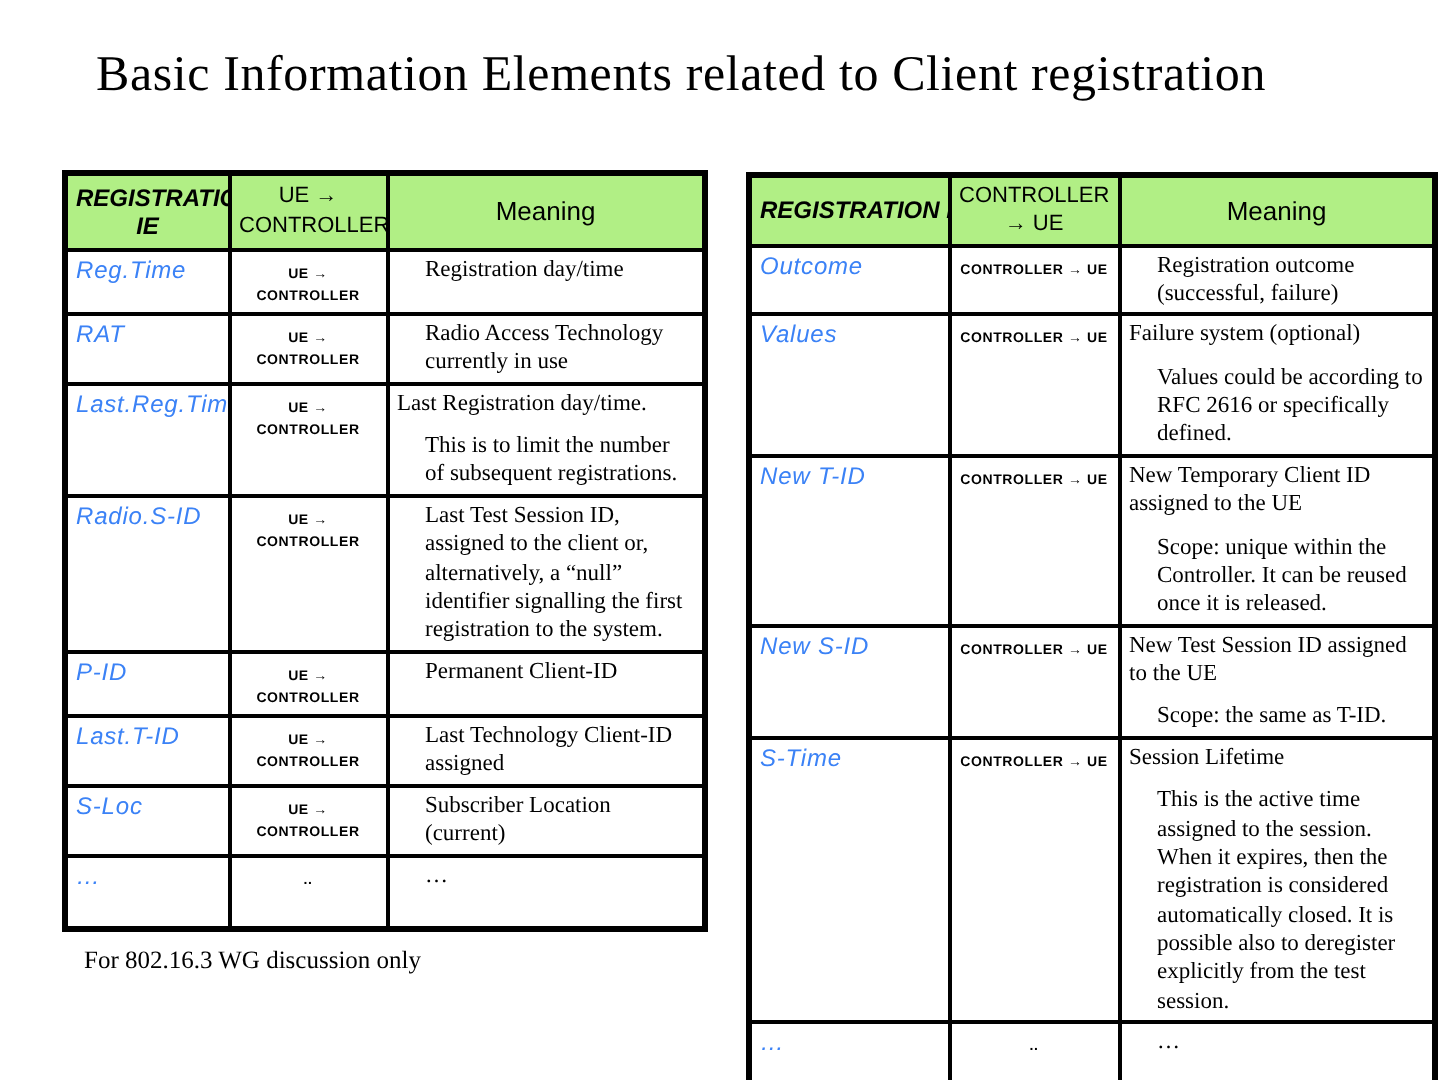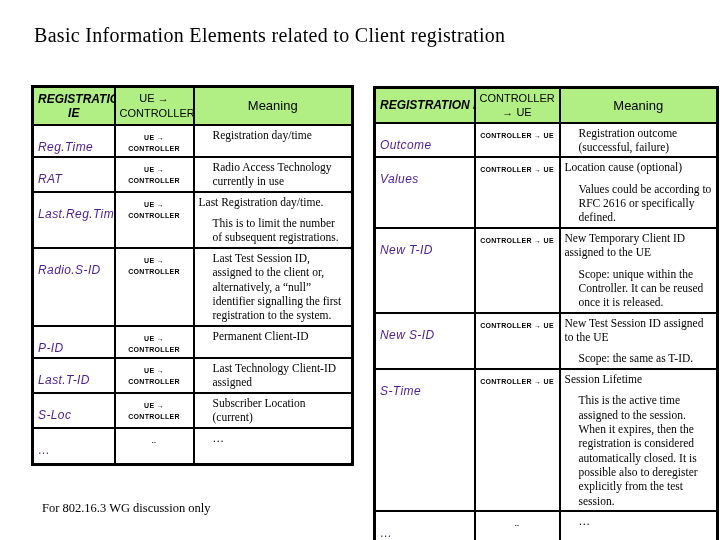--- a/index.html
+++ b/index.html
@@ -3,46 +3,46 @@
 <meta charset="utf-8">
 <style>
   :root { --header-bg: #b1ef85; --border-c: #000000; }
   * { box-sizing: border-box; }
   html,body { margin:0; padding:0; }
   body {
     width:720px; height:540px; background:#ffffff; position:relative;
     font-family:"Liberation Sans", sans-serif; overflow:hidden;
   }
   .title {
-    position:absolute; left:34px; top:24px; margin:0;
+    position:absolute; left:48px; top:24px; margin:0;
     font-family:"Liberation Serif", serif; font-weight:normal;
-    font-size:20px; color:#000; white-space:nowrap; letter-spacing:0.3px;
+    font-size:25px; color:#000; white-space:nowrap; letter-spacing:0.3px;
   }
   .footer {
-    position:absolute; left:42px; top:501px;
+    position:absolute; left:42px; top:473px;
     font-family:"Liberation Serif", serif; font-size:12.5px; color:#000;
   }
   table.tbl {
     position:absolute; border-collapse:collapse; table-layout:fixed;
     border:3px solid var(--border-c); background:#fff;
   }
   .tbl td, .tbl th {
     border:2px solid var(--border-c); vertical-align:top;
     padding:2px 4px; overflow:hidden;
   }
   .tbl th {
     background:var(--header-bg); vertical-align:middle; text-align:center;
     font-weight:normal; color:#000;
   }
   th.ie-hd   { font-weight:bold; font-style:italic; font-size:12px; }
   th.dir-hd  { font-size:11px; line-height:1.3; }
   th.mean-hd { font-size:13px;margin-left:27px; }
   td.ie {
     font-style:italic; font-size:12px; letter-spacing:0.4px;
-    padding-top:14px; color:#4c1d95;
+    padding-top:2px; color:#3b82f6;
   }
   td.dir {
     font-weight:bold; font-size:7px; letter-spacing:0.3px;
     text-align:center; padding-top:6px; line-height:1.6; color:#000;
   }
   td.mean {
     font-family:"Liberation Serif", serif; font-size:11.5px;
     line-height:1.25; color:#000;
   }
   td.mean p { margin:0 0 7px 0; }
@@ -166,21 +166,21 @@
     <td class="ie">Outcome</td>
     <td class="dir nowrap">CONTROLLER → UE</td>
     <td class="mean">
           <p>Registration outcome (successful, failure)</p>
         </td>
   </tr>
   <tr style="height:49px">
     <td class="ie">Values</td>
     <td class="dir nowrap">CONTROLLER → UE</td>
     <td class="mean">
-      <p>Location cause (optional)</p>
+      <p>Failure system (optional)</p>
       <p>Values could be according to RFC 2616 or specifically defined.</p>
     </td>
   </tr>
   <tr style="height:73px">
     <td class="ie">New T-ID</td>
     <td class="dir nowrap">CONTROLLER → UE</td>
     <td class="mean">
       <p>New Temporary Client ID assigned to the UE</p>
       <p>Scope: unique within the Controller. It can be reused once it is released.</p>
     </td>

